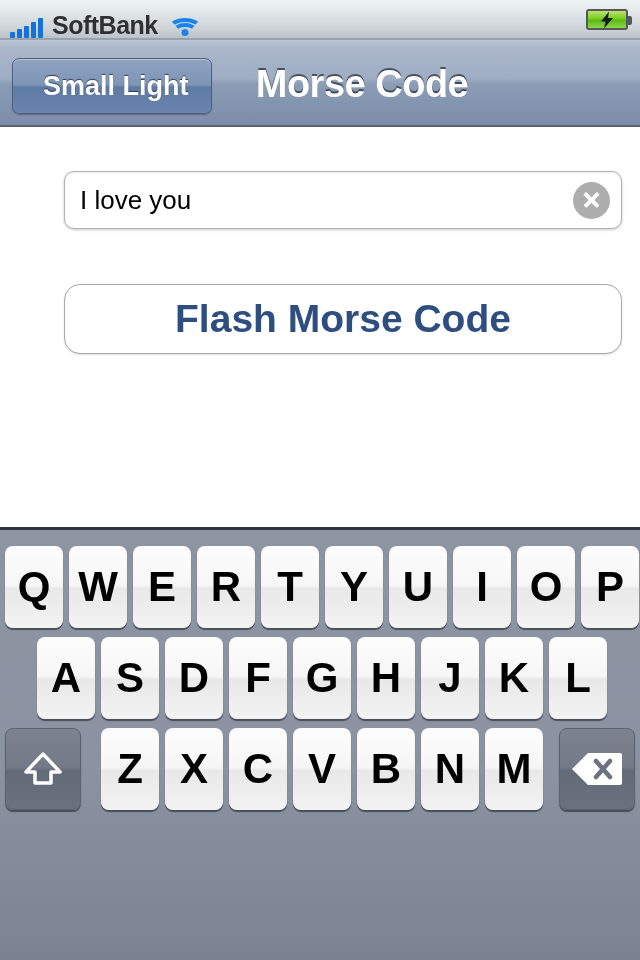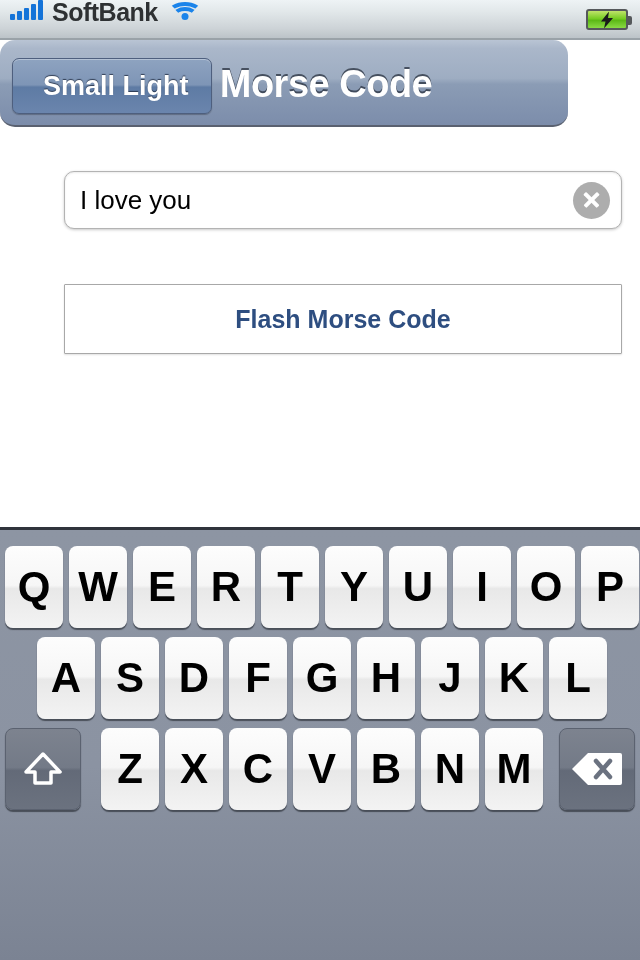--- a/index.html
+++ b/index.html
@@ -26,21 +26,21 @@
   
   .status-bar {
     position: absolute;
     left: 0; top: 0;
     width: 640px;
     height: 40px;
     background: linear-gradient(to bottom, #eef3f5 0%, #e2e8ea 30%, #cdd3d7 75%, #bcc3c8 100%);
     border-bottom: 2px solid #9aa2a8;
     box-sizing: border-box;
     display: flex;
-    align-items: flex-start;
+    align-items: flex-end;
   }
   .signal-bars {
     display: flex;
     align-items: flex-end;
     height: 20px;
     margin-left: 10px;
     gap: 2px;
   }
   .signal-bars i {
     display: block;
@@ -113,28 +113,27 @@
     top: 50%;
     transform: translate(-50%, -50%);
     width: 14px;
     height: 17px;
   }
 
   
   .nav-bar {
     position: absolute;
     left: 0; top: 40px;
-    width: 568px;
+    width: 640px;
     height: 87px;
     background: linear-gradient(to bottom,
       #b9c4d4 0%, #aab7ca 10%, #9eadc2 45%,
       #8b9cb5 52%, #8293af 80%, #7c8dab 100%);
     border-bottom: 2px solid #5a6170;
     box-sizing: border-box;
-    border-radius: 15px;
   }
   .nav-title {
     position: absolute;
     left: 0; right: 0;
     top: 22px;
     text-align: center;
     font-size: 38px;
     font-weight: bold;
     color: #ffffff;
     text-shadow: 0 -2px 0 rgba(40,48,62,0.75);
@@ -232,27 +231,27 @@
   .clear-button:after  { transform: rotate(-45deg); }
 
   .flash-button {
     position: absolute;
     left: 41px;
     top: 155px;
     width: 558px;
     height: 70px;
     background: #ffffff;
     border: 1.5px solid #a8a8a8;
-    border-radius: 1px;
+    border-radius: 16px;
     box-shadow: 0 1px 2px rgba(0,0,0,0.12);
     box-sizing: border-box;
     display: flex;
     align-items: center;
     justify-content: center;
-    font-size: 25px;
+    font-size: 39px;
     font-weight: bold;
     color: #2e4e80;
   }
 
   
   .keyboard {
     position: absolute;
     left: 0; top: 527px;
     width: 640px;
     height: 433px;

